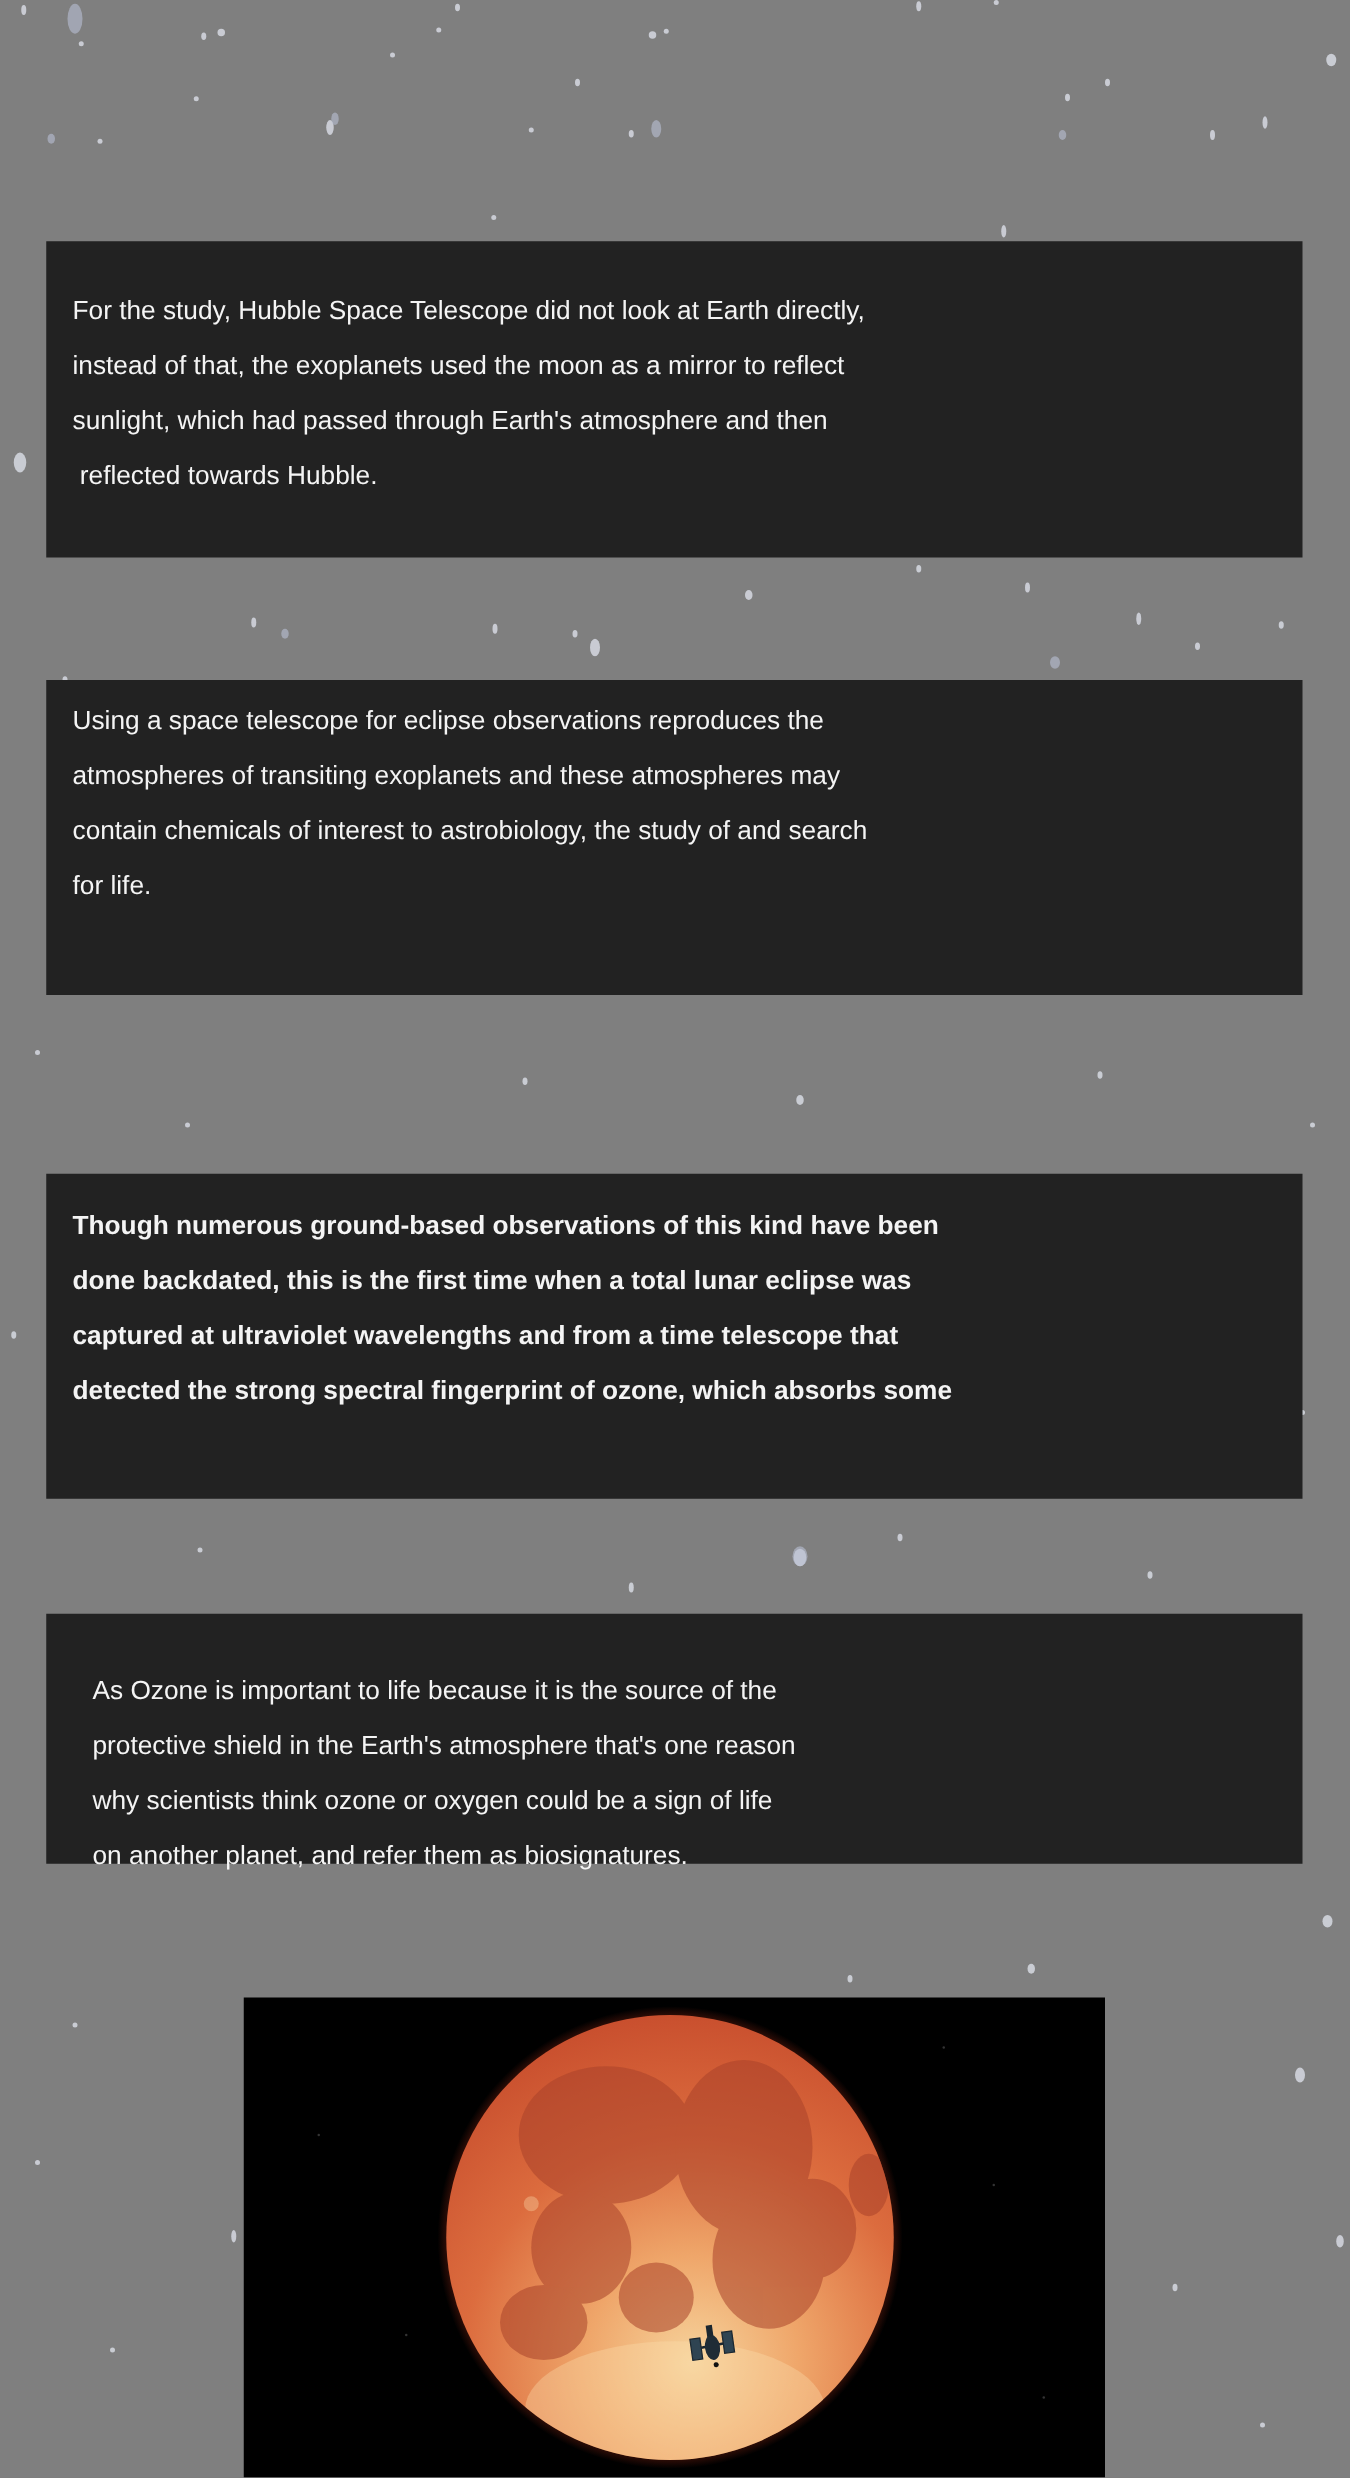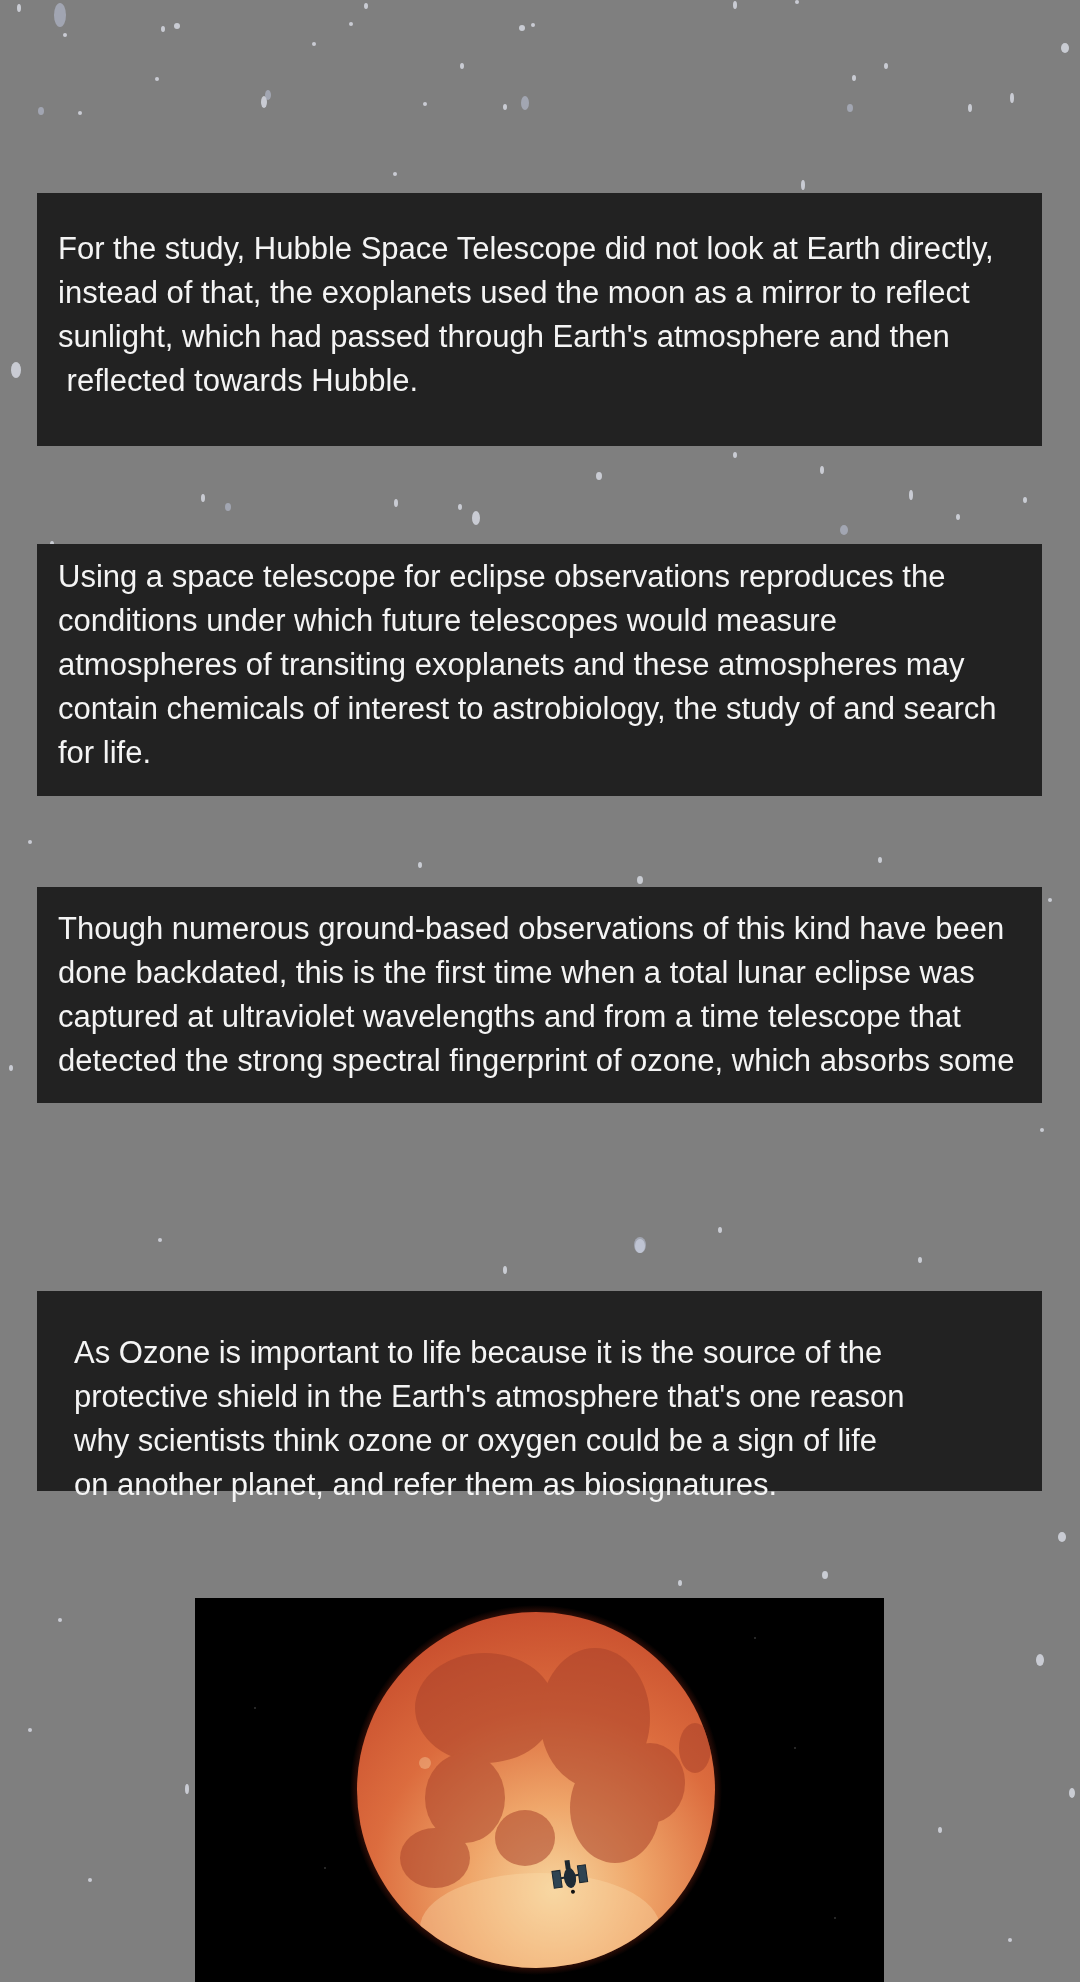--- a/index.html
+++ b/index.html
@@ -20,31 +20,31 @@
       width: 1080px; height: 1982px;
       pointer-events: none;
     }
     .text-box {
       position: absolute;
       left: 37px;
       width: 1005px;
       background: #222222;
       box-sizing: border-box;
       color: #f4f4f4;
-      font-size: 31px;
+      font-size: 21px;
       line-height: 44px;
       overflow: visible;
     }
     .text-box .line {
       display: block;
       white-space: pre;
     }
     #box1 { top: 193px; height: 253px; padding: 34px 0 0 21px; }
     #box2 { top: 544px; height: 252px; padding: 11px 0 0 21px; }
-    #box3 { top: 887px; height: 216px; padding: 20px 0 0 21px; }
+    #box3 { top: 939px; height: 260px; padding: 20px 0 0 21px; font-weight: bold; }
     #box4 { top: 1291px; height: 200px; padding: 40px 0 0 37px; }
 
     .image-frame {
       position: absolute;
       left: 195px;
       top: 1598px;
       width: 689px;
       height: 384px;
       background: #000000;
       overflow: hidden;
@@ -131,21 +131,20 @@
 
 <div class="text-box" id="box1">
   <span class="line">For the study, Hubble Space Telescope did not look at Earth directly,</span>
   <span class="line">instead of that, the exoplanets used the moon as a mirror to reflect</span>
   <span class="line">sunlight, which had passed through Earth's atmosphere and then</span>
   <span class="line"> reflected towards Hubble.</span>
 </div>
 
 <div class="text-box" id="box2">
   <span class="line">Using a space telescope for eclipse observations reproduces the</span>
-  <span class="line">conditions under which future telescopes would measure</span>
   <span class="line">atmospheres of transiting exoplanets and these atmospheres may</span>
   <span class="line">contain chemicals of interest to astrobiology, the study of and search</span>
   <span class="line">for life.</span>
 </div>
 
 <div class="text-box" id="box3">
   <span class="line">Though numerous ground-based observations of this kind have been</span>
   <span class="line">done backdated, this is the first time when a total lunar eclipse was</span>
   <span class="line">captured at ultraviolet wavelengths and from a time telescope that</span>
   <span class="line">detected the strong spectral fingerprint of ozone, which absorbs some</span>

